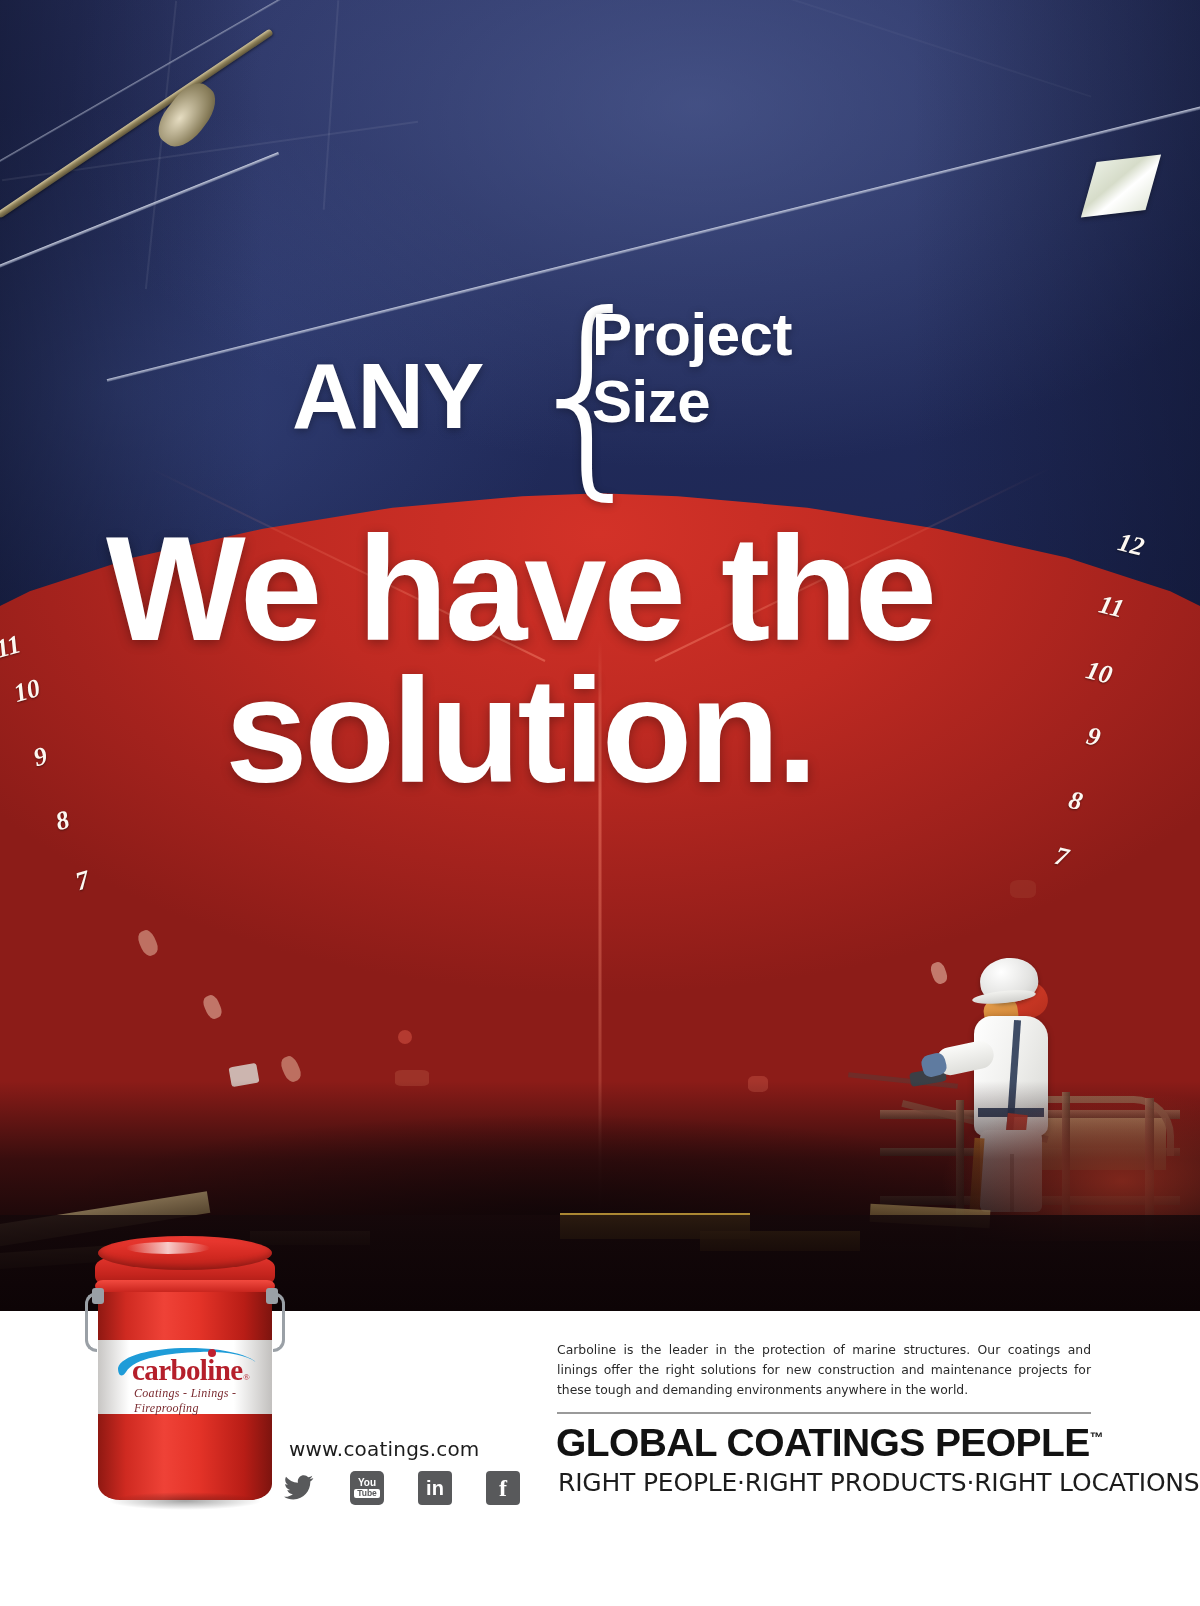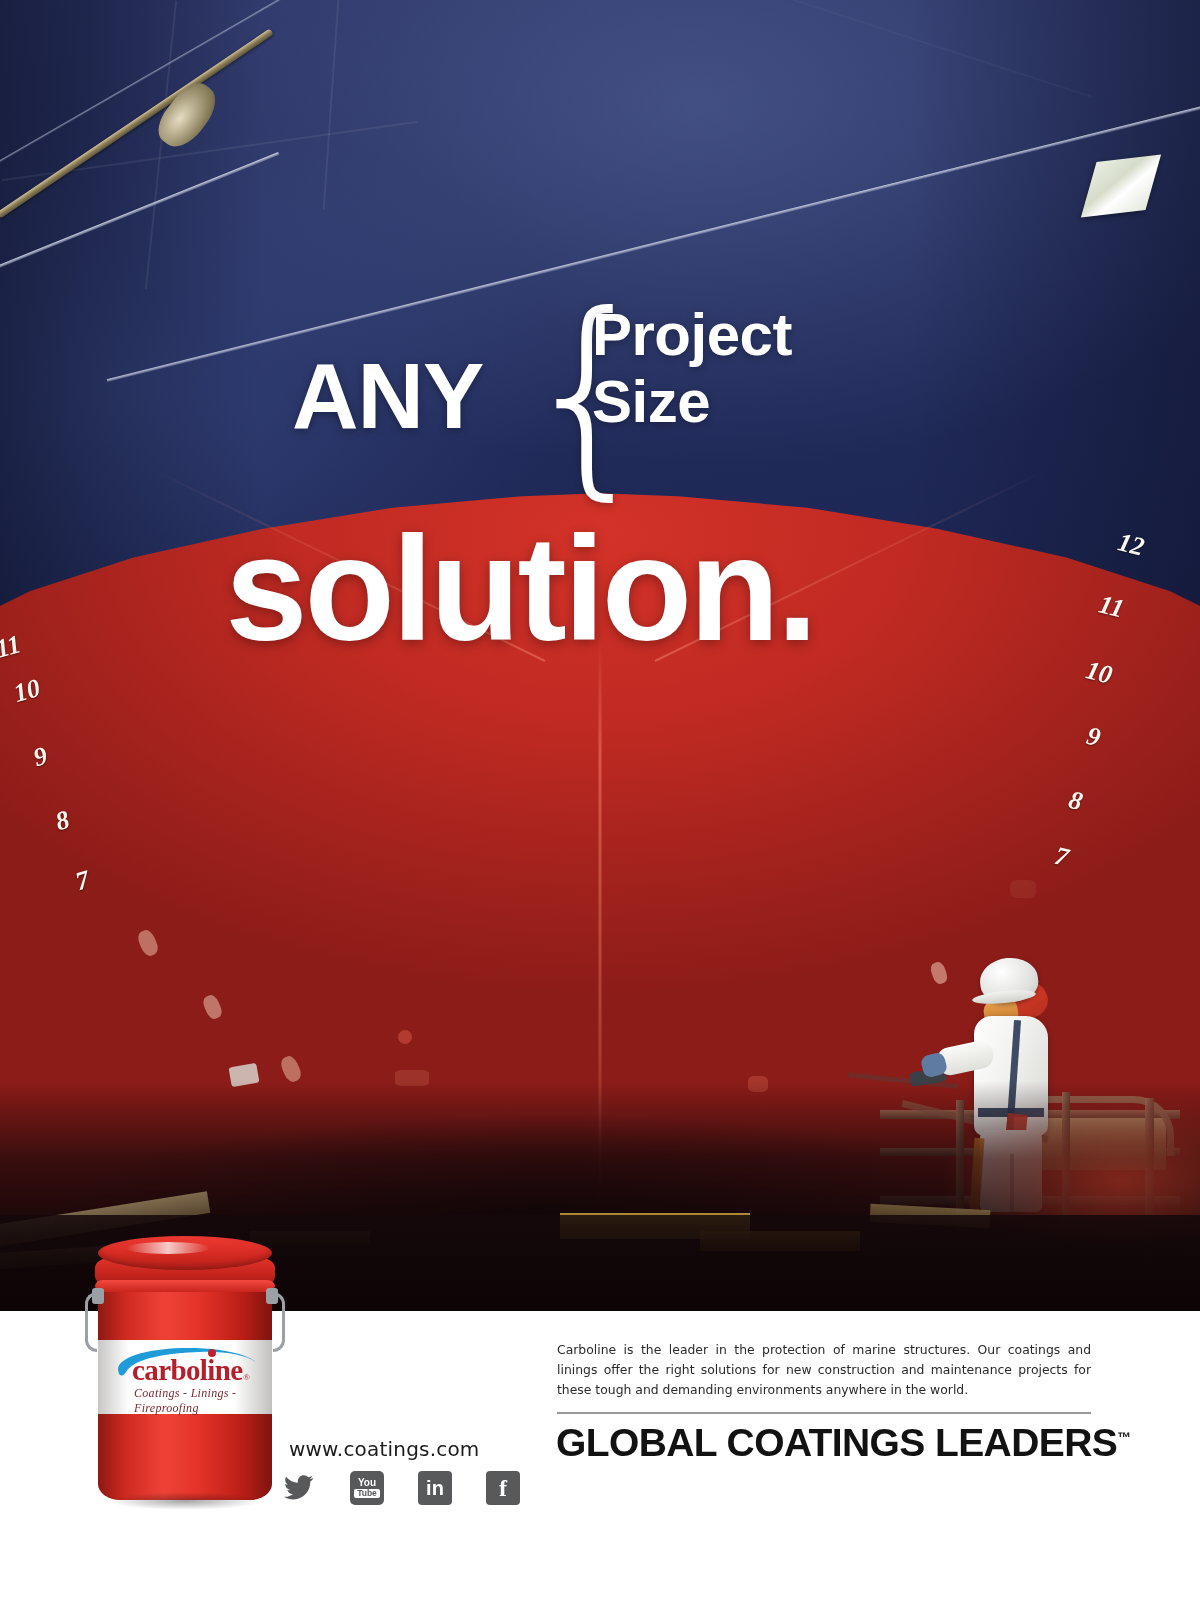--- a/index.html
+++ b/index.html
@@ -477,20 +477,21 @@
     <div class="dock-floor"></div>
 
     <div class="headline">
       <div class="line-any">ANY</div>
       <div class="brace">{</div>
       <div class="stack">
         <div>Project</div>
         <div>Size</div>
       </div>
       <div class="big">
+        <span class="l1">We have the</span>
         <span class="l2">solution.</span>
       </div>
     </div>
 
   </div>
 
   <div class="footer">
 
     <div class="bucket">
       <div class="bk-body"></div>
@@ -532,18 +533,19 @@
         <span class="li-txt">in</span>
       </div>
       <div class="soc soc-sq">
         <span class="fb-txt">f</span>
       </div>
     </div>
 
     <div class="blurb">Carboline is the leader in the protection of marine structures. Our coatings and linings offer the right solutions for new construction and maintenance projects for these tough and demanding environments anywhere in the world.</div>
     <div class="rule"></div>
     <div class="gcl">
-      <span>GLOBAL COATINGS LEADERS</span><span class="tm">™</span>
+      <span>GLOBAL COATINGS PEOPLE</span><span class="tm">™</span>
     </div>
+    <div class="rprpl">RIGHT PEOPLE·RIGHT PRODUCTS·RIGHT LOCATIONS</div>
 
   </div>
 
 </div>
 
 </body></html>

